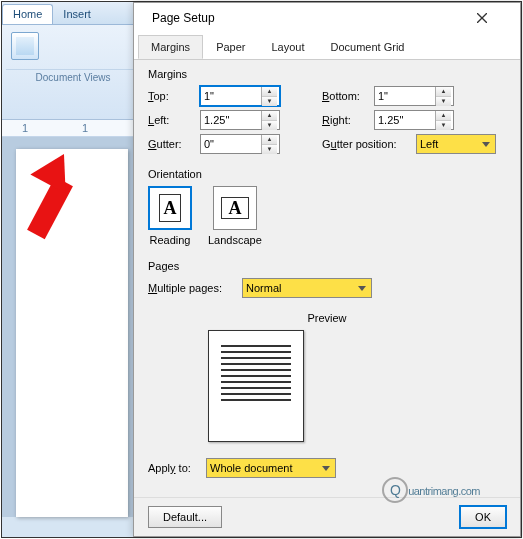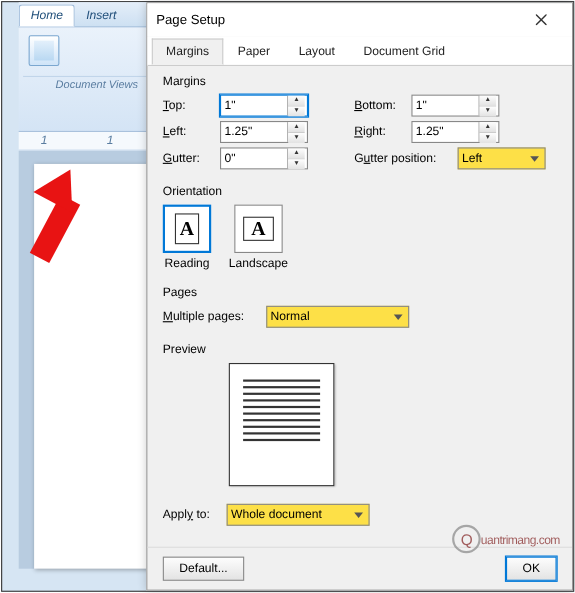--- a/index.html
+++ b/index.html
@@ -1,20 +1,20 @@
 <!DOCTYPE html>
 <html><head>
 <meta charset="utf-8">
 <style>
 * { box-sizing: border-box; font-family: 'Segoe UI', Tahoma, sans-serif; font-size: 11px; }
 body { margin: 0; padding: 0; width: 523px; height: 539px; background: #fff; overflow: hidden; position: relative; }
 .frame { border: 1px solid #333; width: 521px; height: 537px; margin: 1px; position: relative; background: #d6e5f3; }
 
 
-.ribbon { position: absolute; top: 0; left: 15px; width: 142px; font-style: italic; }
+.ribbon { position: absolute; top: 0; left: 0; width: 142px; }
 .ribbon-tabs { display: flex; background: linear-gradient(#e4eef9,#cde0f2); border-bottom: 1px solid #9bb8d8; height: 23px; align-items: flex-end; }
 .rtab { padding: 3px 10px 4px; color: #1f4e79; cursor: default; }
 .rtab.active { background: #fff; border: 1px solid #9bb8d8; border-bottom: none; border-radius: 3px 3px 0 0; }
 .ribbon-body { background: linear-gradient(#eaf2fb,#d4e4f5); padding: 4px; height: 95px; border-bottom: 1px solid #a9c1dc; }
 .rb-row { display: flex; align-items: center; margin-bottom: 2px; }
 .rb-icon { width: 16px; height: 16px; display: inline-block; margin-right: 3px; }
 .fullscreen { display: flex; flex-direction: column; align-items: center; padding: 2px 4px; border: 1px solid transparent; }
 .fullscreen .big { width: 28px; height: 28px; background: linear-gradient(#fff,#cfe4f8); border: 1px solid #7ba7d0; border-radius: 2px; margin-bottom: 2px; position: relative; }
 .fullscreen .big::after { content: ""; position: absolute; inset: 4px; background: linear-gradient(#e3f0fb,#b9d8f2); }
 .group-label { text-align: center; color: #5a7da0; font-size: 10px; padding-top: 2px; border-top: 1px solid #c1d5ea; margin-top: 4px; }
@@ -23,21 +23,21 @@
 .docarea { background: #b8cce0; height: 380px; padding: 12px 0 0 14px; }
 .page { background: #fff; width: 112px; height: 368px; box-shadow: 1px 1px 4px rgba(0,0,0,0.3); }
 
 
 .arrow { position: absolute; left: 34px; top: 150px; width: 40px; height: 90px; pointer-events: none; }
 .arrow-head { width: 0; height: 0; border-left: 20px solid transparent; border-right: 20px solid transparent; border-bottom: 34px solid #e81313; transform: rotate(28deg); position: absolute; top: 0; left: 0; }
 .arrow-stem { width: 20px; height: 60px; background: #e81313; position: absolute; top: 26px; left: 4px; transform: rotate(28deg); }
 
 
 .dialog { position: absolute; left: 131px; top: 0; width: 388px; height: 535px; background: #f0f0f0; border: 1px solid #999; box-shadow: 0 0 8px rgba(0,0,0,0.2); display: flex; flex-direction: column; }
-.titlebar { height: 30px; background: #fff; display: flex; align-items: center; padding: 0 8px; gap: 14px; }
+.titlebar { height: 30px; background: #fff; display: flex; align-items: center; padding: 0 18px; gap: 14px; }
 .titlebar-title { flex: 1; font-size: 12px; }
 .closex { width: 40px; height: 26px; display: flex; align-items: center; justify-content: center; font-size: 14px; color: #333; }
 .tabstrip { display: flex; background: #fff; padding: 2px 4px 0; border-bottom: 1px solid #ccc; }
 .dtab { padding: 5px 12px; color: #222; border: 1px solid transparent; cursor: default; }
 .dtab.sel { background: #f0f0f0; border: 1px solid #ccc; border-bottom-color: #f0f0f0; }
 .dbody { flex: 1; padding: 8px 14px; overflow: hidden; }
 fieldset { border: none; padding: 0; margin: 0 0 10px 0; }
 .flegend { font-size: 11px; margin-bottom: 6px; }
 .row { display: flex; align-items: center; margin-bottom: 4px; gap: 6px; }
 .lab { width: 46px; }
@@ -59,21 +59,21 @@
 .oicon.sel { border: 2px solid #0078d7; }
 .pgshape { background: #fff; border: 1px solid #333; display: flex; align-items: center; justify-content: center; font-family: serif; font-weight: bold; font-size: 18px; }
 .pgshape.port { width: 22px; height: 28px; }
 .pgshape.land { width: 28px; height: 22px; }
 .preview-box { width: 96px; height: 112px; border: 1px solid #333; background: #fff; margin: 6px auto 6px 60px; padding: 14px 12px; box-shadow: 1px 1px 2px rgba(0,0,0,0.3); }
 .pline { height: 2px; background: #333; margin-bottom: 4px; }
 .buttons { display: flex; gap: 8px; padding: 8px 14px; border-top: 1px solid #ddd; align-items: center; }
 .btn { height: 22px; padding: 0 14px; background: linear-gradient(#fdfdfd,#e3e3e3); border: 1px solid #888; cursor: default; }
 .btn.primary { border: 1px solid #0078d7; outline: 1px solid #0078d7; }
 .flexsp { flex: 1; }
-.watermark { position: absolute; right: 12px; bottom: 34px; font-size: 18px; color: #7f1d1d; font-family: Arial; opacity: 0.7; pointer-events: none; letter-spacing: -0.5px; }
+.watermark { position: absolute; right: 41px; bottom: 34px; font-size: 18px; color: #0c4a6e; font-family: Arial; opacity: 0.7; pointer-events: none; letter-spacing: -0.5px; }
 .watermark .ring { display: inline-block; width: 26px; height: 26px; border: 2px solid #888; border-radius: 50%; text-align: center; line-height: 22px; font-size: 14px; vertical-align: middle; }
 </style>
 </head>
 <body>
 
 <div class="frame">
 
   <div class="ribbon">
     <div class="ribbon-tabs">
       <div class="rtab active">Home</div>
@@ -196,21 +196,21 @@
       <fieldset>
         <div class="flegend">Pages</div>
         <div class="row">
           <span class="lab w"><span class="und">M</span>ultiple pages:</span>
           <div class="sel-box wide">
               <span>Normal</span>
             </div>
         </div>
       </fieldset>
 
-      <fieldset style="">
+      <fieldset style="text-align:center;">
         <div class="flegend">Preview</div>
         <div class="preview-box">
           <div class="pline"></div>
             <div class="pline"></div>
             <div class="pline"></div>
             <div class="pline"></div>
           <div class="pline"></div>
             <div class="pline"></div>
             <div class="pline"></div>
             <div class="pline"></div>

